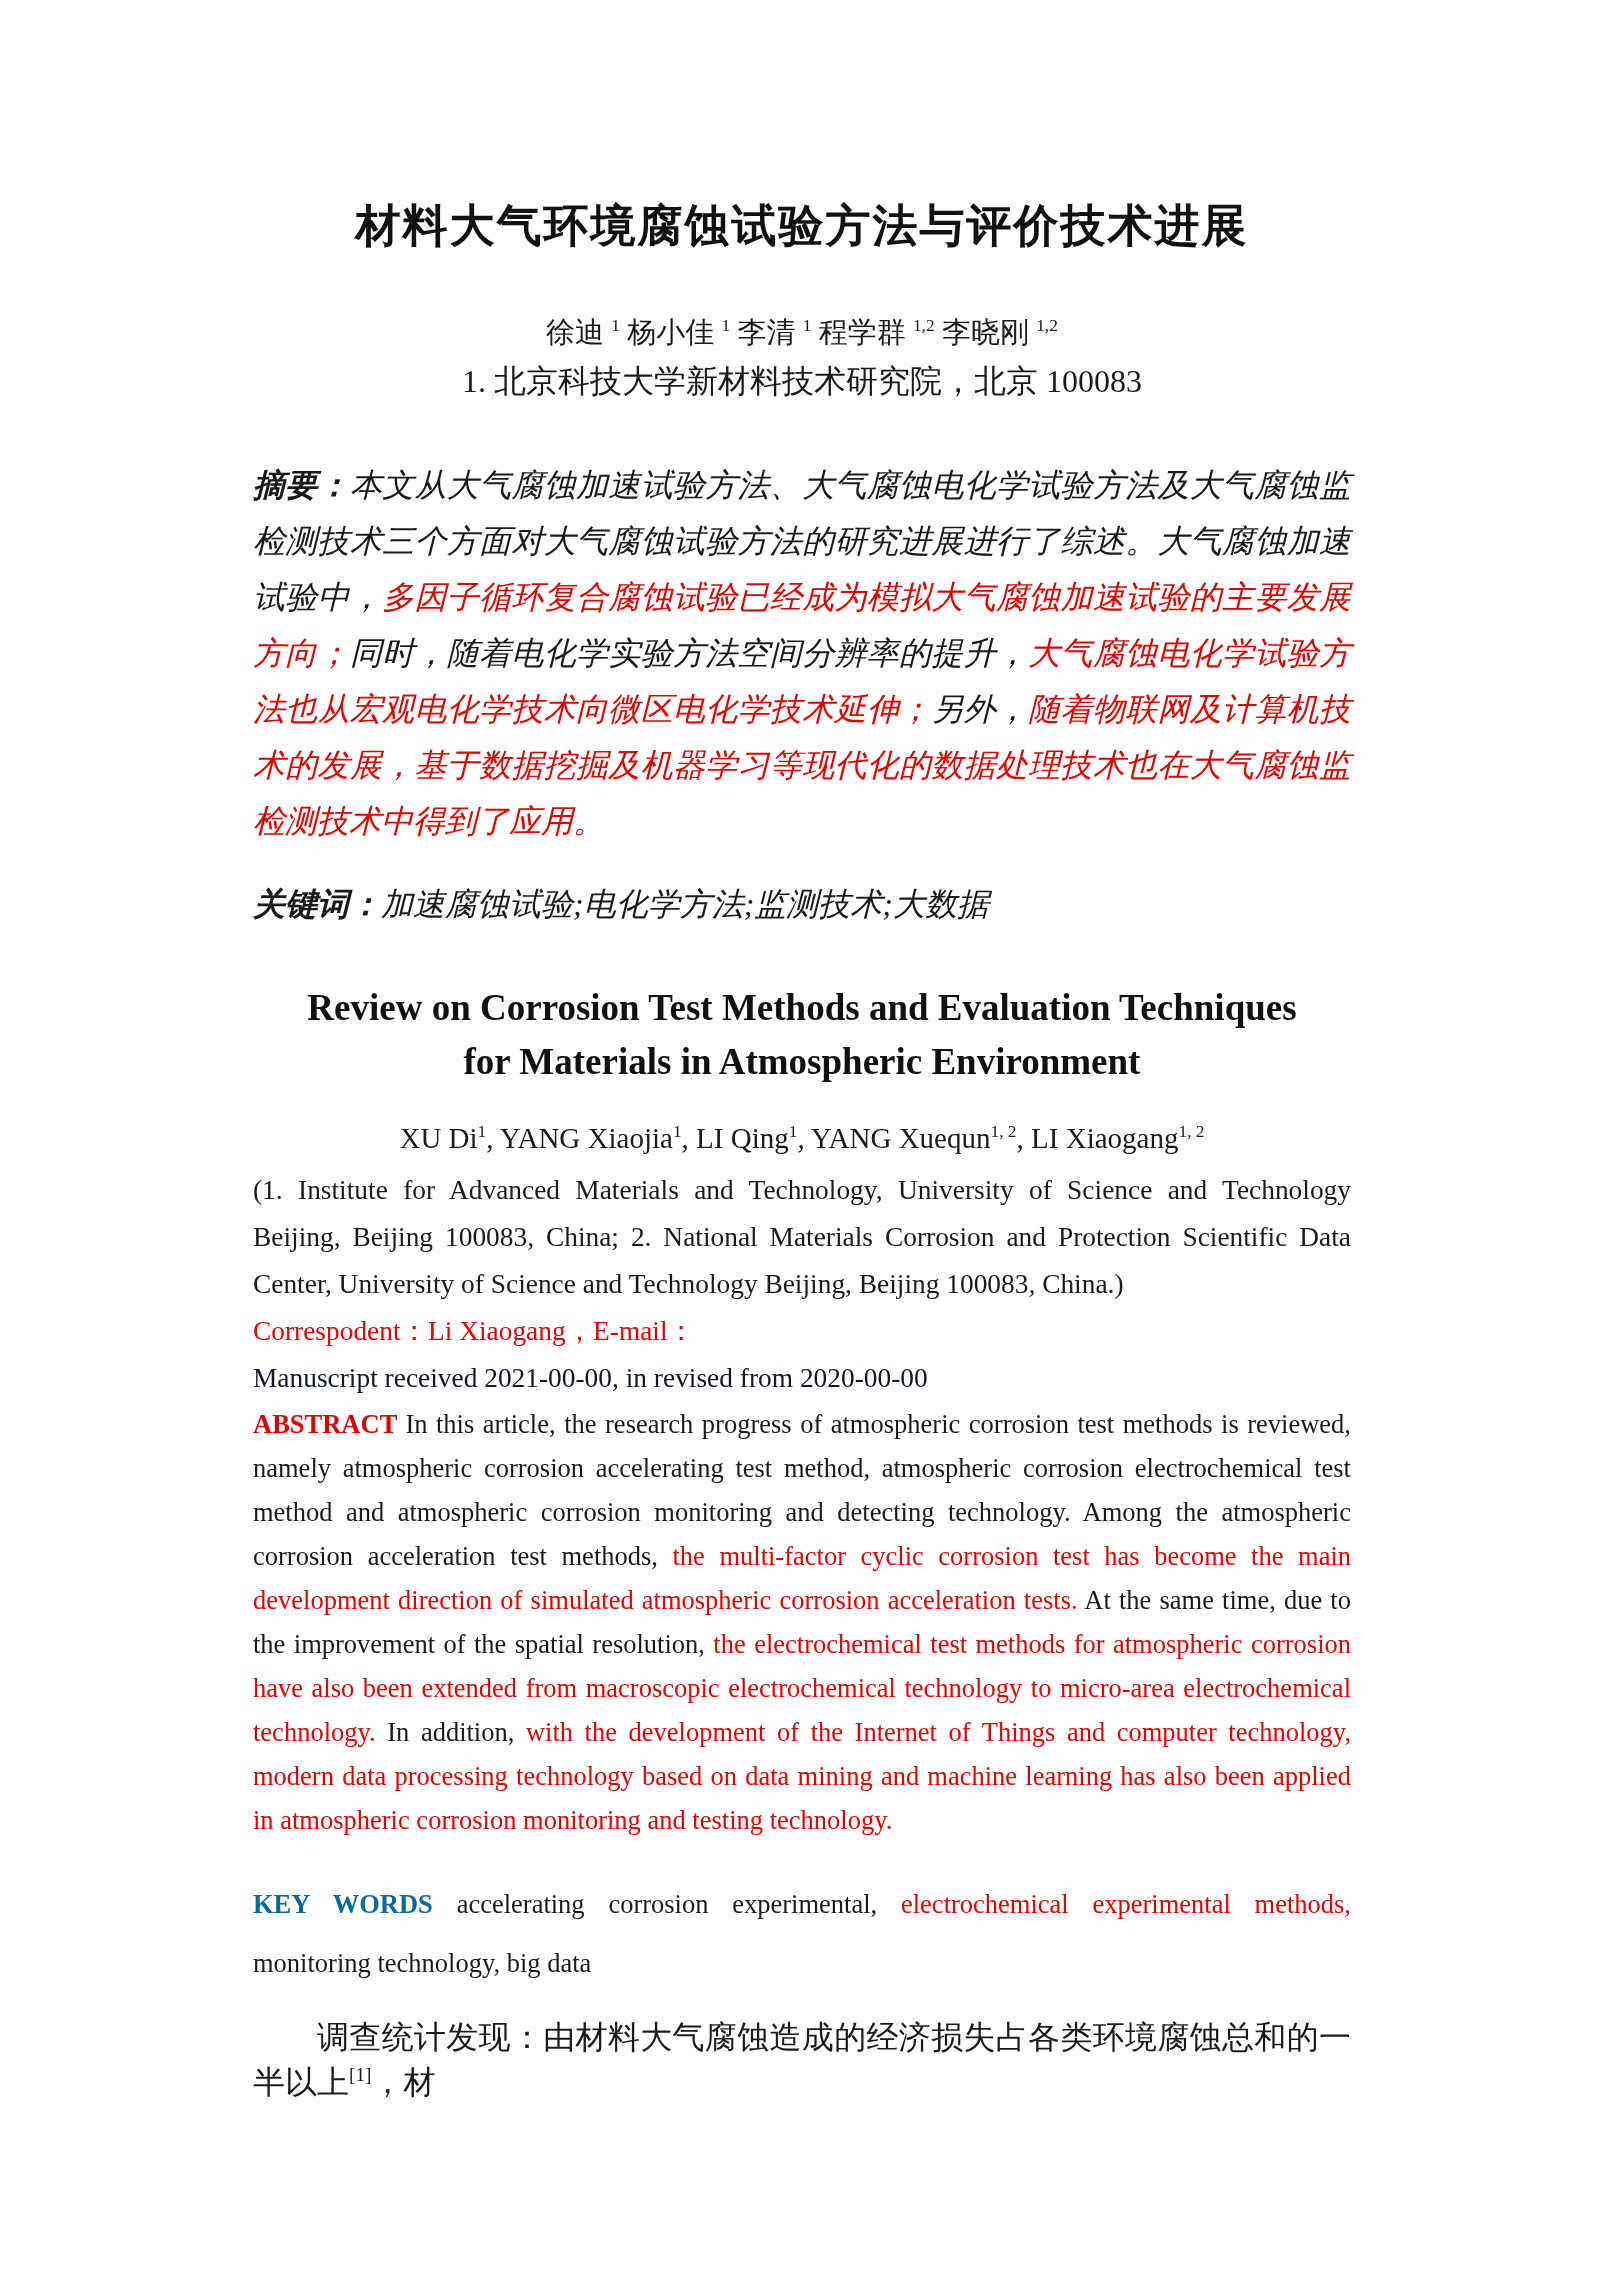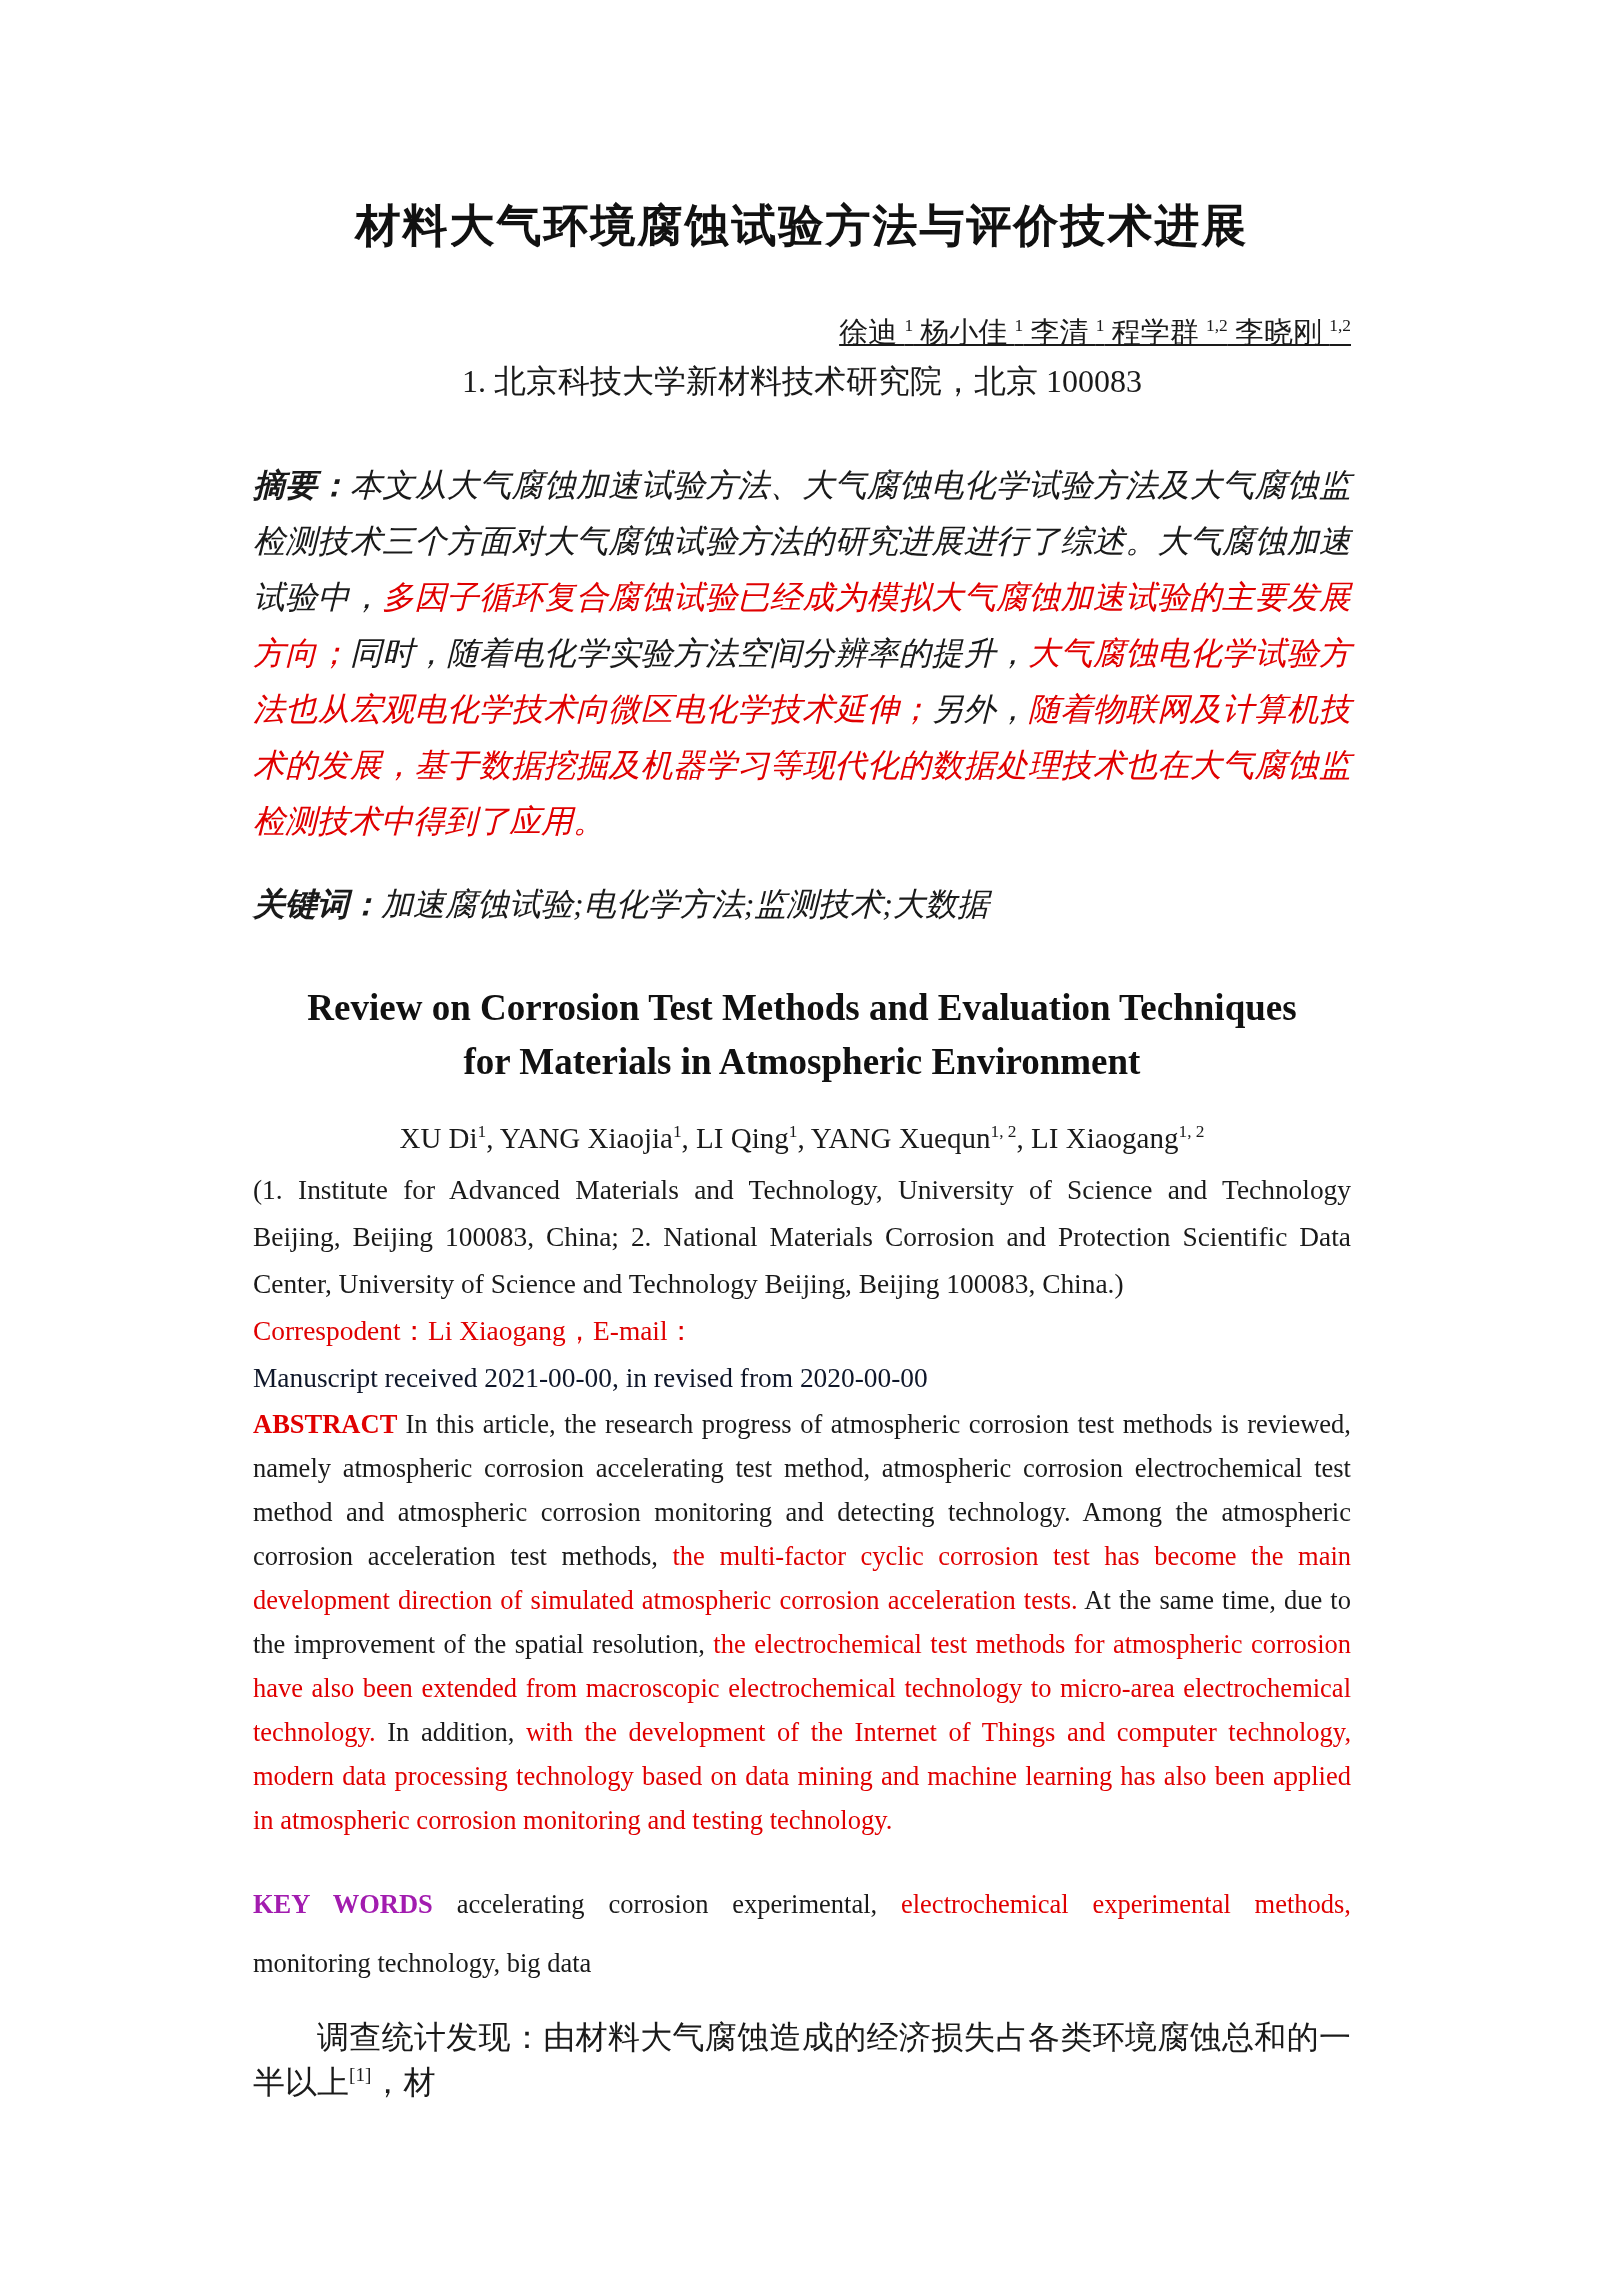--- a/index.html
+++ b/index.html
@@ -22,23 +22,22 @@
     margin: 0;
     font-family: "Liberation Sans", "DejaVu Sans", sans-serif;
     font-size: 45px;
     font-weight: bold;
     text-align: center;
     letter-spacing: 2px;
     color: #111111;
   }
   .cn-authors {
     margin: 57px 0 0 0;
-    text-align: right;
+    text-align: center;
     font-size: 29px;
-    text-decoration: underline;
   }
   .affiliation {
     margin: 5.9px 0 0 0;
     text-align: center;
     font-size: 32px;
     line-height: 45px;
   }
   .cn-abstract {
     margin: 53px 0 0 0;
     font-size: 32px;
@@ -125,18 +124,18 @@
   <p class="en-authors"><span>XU Di</span><sup>1</sup><span>, YANG Xiaojia</span><sup>1</sup><span>, LI Qing</span><sup>1</sup><span>, YANG Xuequn</span><sup>1, 2</sup><span>, LI Xiaogang</span><sup>1, 2</sup></p>
 
   <p class="en-affiliation">(1. Institute for Advanced Materials and Technology, University of Science and Technology Beijing, Beijing 100083, China; 2. National Materials Corrosion and Protection Scientific Data Center, University of Science and Technology Beijing, Beijing 100083, China.)</p>
 
   <p class="red-line" style="color:#e00000;">Correspodent：Li Xiaogang，E-mail：</p>
 
   <p class="red-line" style="color:#0f172a;">Manuscript received 2021-00-00, in revised from 2020-00-00</p>
 
   <p class="en-abstract"><span style="color: rgb(224, 0, 0); font-weight: bold;">ABSTRACT  </span><span>In this article, the research progress of atmospheric corrosion test methods is reviewed, namely atmospheric corrosion accelerating test method, atmospheric corrosion electrochemical test method and atmospheric corrosion monitoring and detecting technology. Among the atmospheric corrosion acceleration test methods, </span><span style="color: rgb(224, 0, 0);">the multi-factor cyclic corrosion test has become the main development direction of simulated atmospheric corrosion acceleration tests. </span><span>At the same time, due to the improvement of the spatial resolution, </span><span style="color: rgb(224, 0, 0);">the electrochemical test methods for atmospheric corrosion have also been extended from macroscopic electrochemical technology to micro-area electrochemical technology. </span><span>In addition, </span><span style="color: rgb(224, 0, 0);">with the development of the Internet of Things and computer technology, modern data processing technology based on data mining and machine learning has also been applied in atmospheric corrosion monitoring and testing technology.</span></p>
 
-  <p class="en-keywords"><span style="color: #a21caf; font-weight: bold;">KEY WORDS  </span><span>accelerating corrosion experimental, </span><span style="color: rgb(224, 0, 0);">electrochemical experimental methods, </span><span>monitoring technology, big data</span></p>
+  <p class="en-keywords"><span style="color: #0369a1; font-weight: bold;">KEY WORDS  </span><span>accelerating corrosion experimental, </span><span style="color: rgb(224, 0, 0);">electrochemical experimental methods, </span><span>monitoring technology, big data</span></p>
 
   <p class="body-para"><span>调查统计发现：由材料大气腐蚀造成的经济损失占各类环境腐蚀总和的一半以上</span><sup>[1]</sup><span>，材</span></p>
 
 </div>
 
 
 </body></html>

